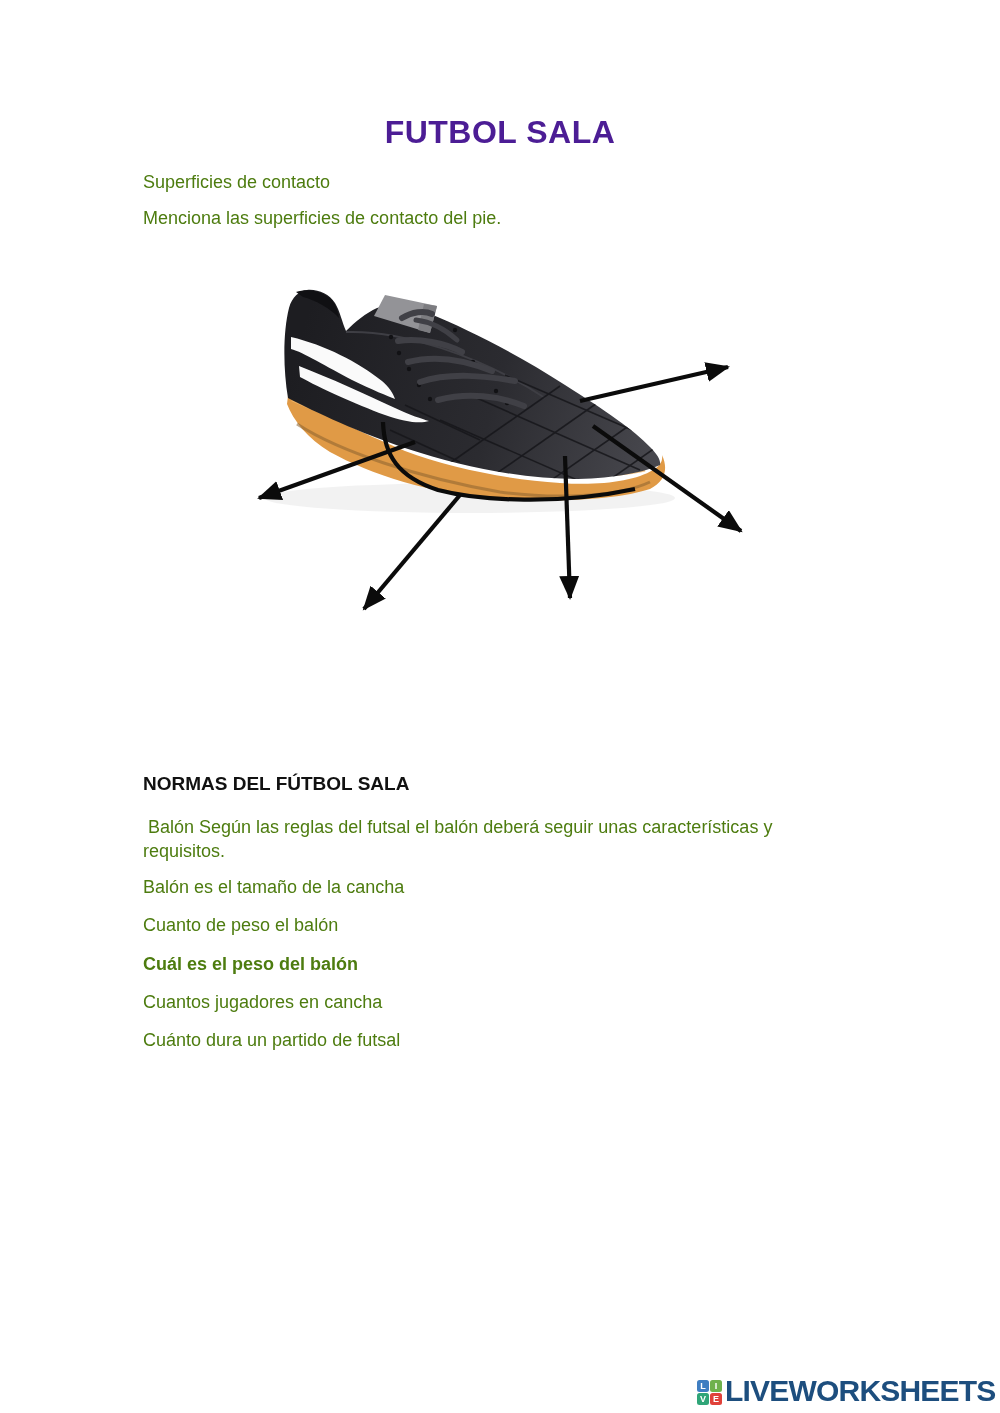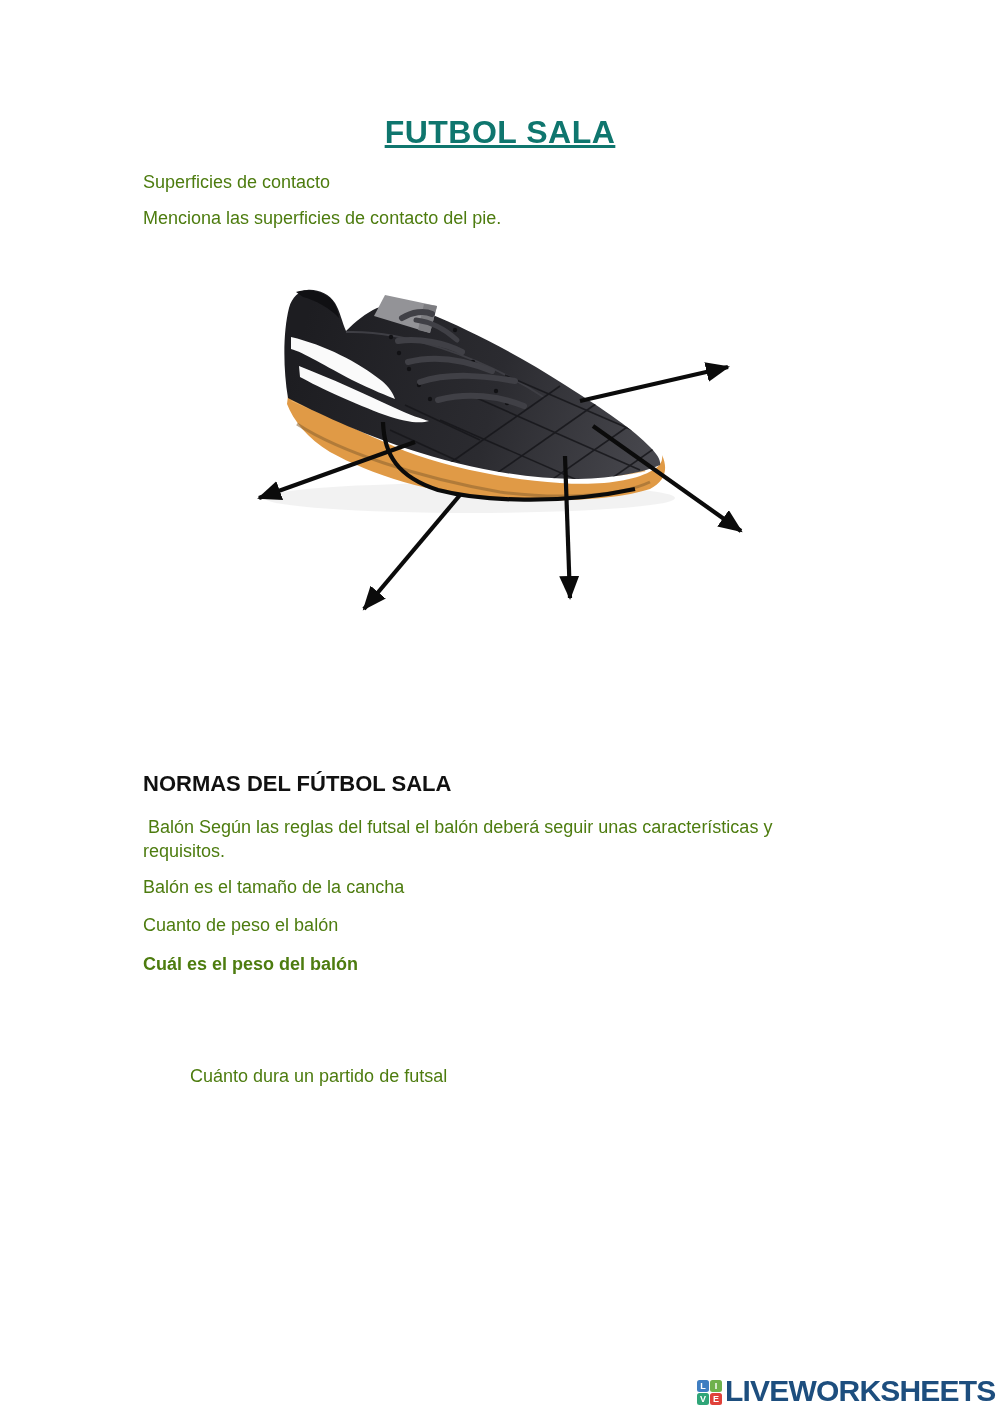--- a/index.html
+++ b/index.html
@@ -2,28 +2,28 @@
 <html><head>
 <meta charset="utf-8">
 <style>
   html,body{margin:0;padding:0;background:#fff;}
   .page{
     position:relative;width:1000px;height:1413px;background:#ffffff;
     font-family:"Liberation Sans",sans-serif;color:#1c1c1c;overflow:hidden;
   }
   .title{
     position:absolute;top:114px;left:0;width:1000px;margin:0;
-    text-align:center;font-size:32px;font-weight:bold;color:#0f766e;letter-spacing:.5px;text-decoration:underline;
+    text-align:center;font-size:32px;font-weight:bold;color:#4c1d95;letter-spacing:.5px;
   }
   .bodytext{position:absolute;left:143px;margin:0;font-size:18px;line-height:24px;color:#4d7c0f;}
   .intro-1{top:170px;}
   .intro-2{top:206px;}
-  .rules-heading{top:772px;font-size:22px;font-weight:bold;color:#111;}
+  .rules-heading{top:772px;font-size:19px;font-weight:bold;color:#111;}
   .rules-para{top:815px;width:720px;white-space:pre-wrap;}
-  .q0{top:875px;} .q1{top:913px;} .q2{top:952px;font-weight:bold;} .q3{top:990px;} .q4{top:1064px;margin-left:47px;}
+  .q0{top:875px;} .q1{top:913px;} .q2{top:952px;font-weight:bold;} .q3{top:990px;} .q4{top:1028px;}
   .figure{position:absolute;left:238px;top:279px;width:524px;height:348px;}
   .logo{
     position:absolute;left:697px;top:1376px;display:flex;align-items:center;gap:3px;
     text-decoration:none;cursor:pointer;
   }
   .logo-grid{
     display:grid;grid-template-columns:12px 12px;grid-template-rows:12px 12px;gap:1px;
     margin-top:4px;
   }
   .sq{
@@ -130,20 +130,21 @@
     </g>
   </svg>
 
   <p class="bodytext rules-heading">NORMAS DEL FÚTBOL SALA</p>
   <p class="bodytext rules-para"> Balón Según las reglas del futsal el balón deberá seguir unas características y
 requisitos.</p>
 
   <p class="bodytext q0">Balón es el tamaño de la cancha</p>
   <p class="bodytext q1">Cuanto de peso el balón</p>
   <p class="bodytext q2">Cuál es el peso del balón</p>
+  <p class="bodytext q3">Cuantos jugadores en cancha</p>
   <p class="bodytext q4">Cuánto dura un partido de futsal</p>
 
   <div class="logo">
     <span class="logo-grid">
       <span class="sq sq0">L</span>
       <span class="sq sq1">I</span>
       <span class="sq sq2">V</span>
       <span class="sq sq3">E</span>
     </span>
     <span class="logo-text">LIVEWORKSHEETS</span>

